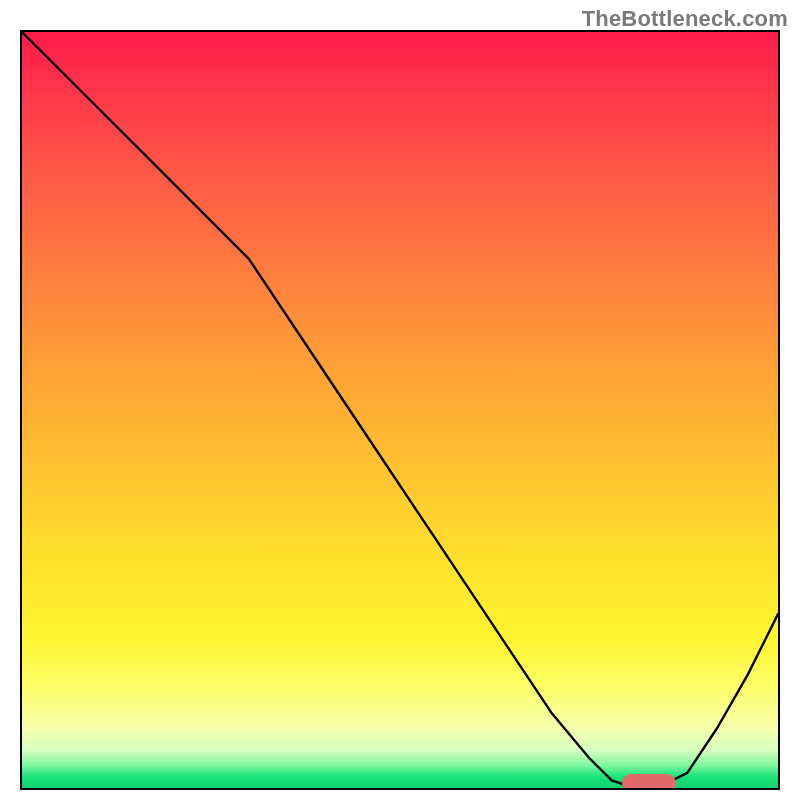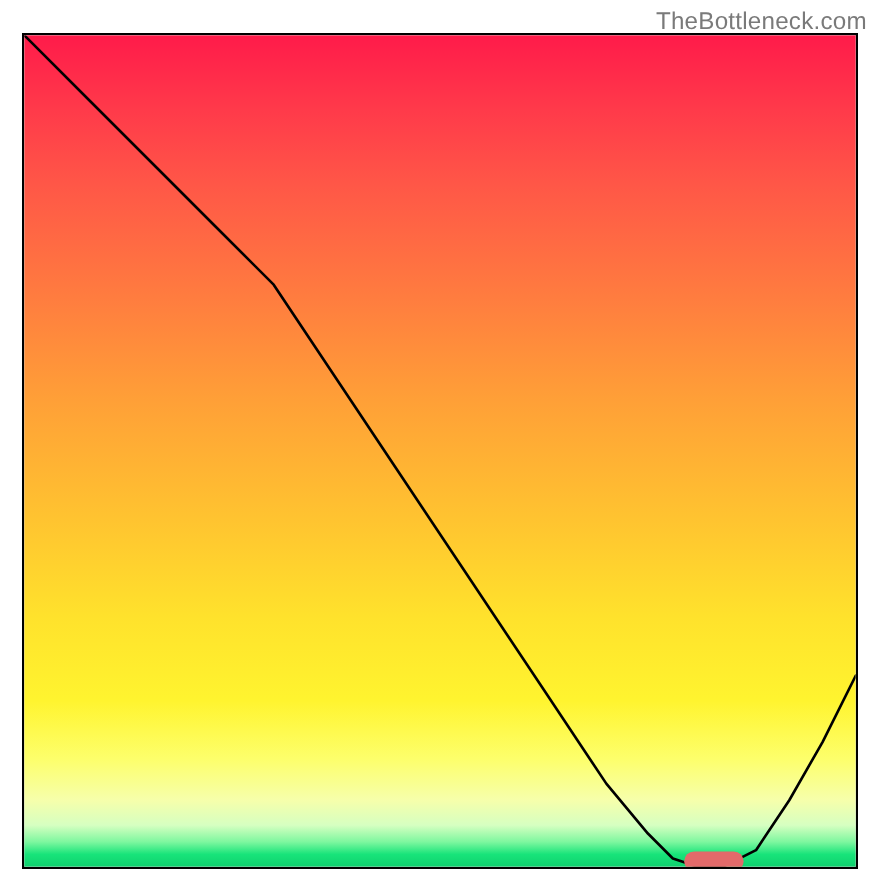--- a/index.html
+++ b/index.html
@@ -13,21 +13,21 @@
   .wrap {
     position: relative;
     width: 800px;
     height: 800px;
   }
   .watermark {
     position: absolute;
     top: 6px;
     right: 12px;
     font-size: 22px;
-    font-weight: 400;
+    font-weight: 700;
     color: #7a7a7a;
     letter-spacing: 0.2px;
   }
   .plot {
     position: absolute;
     left: 20px;
     top: 30px;
     width: 760px;
     height: 760px;
     border: 2.5px solid #000;

